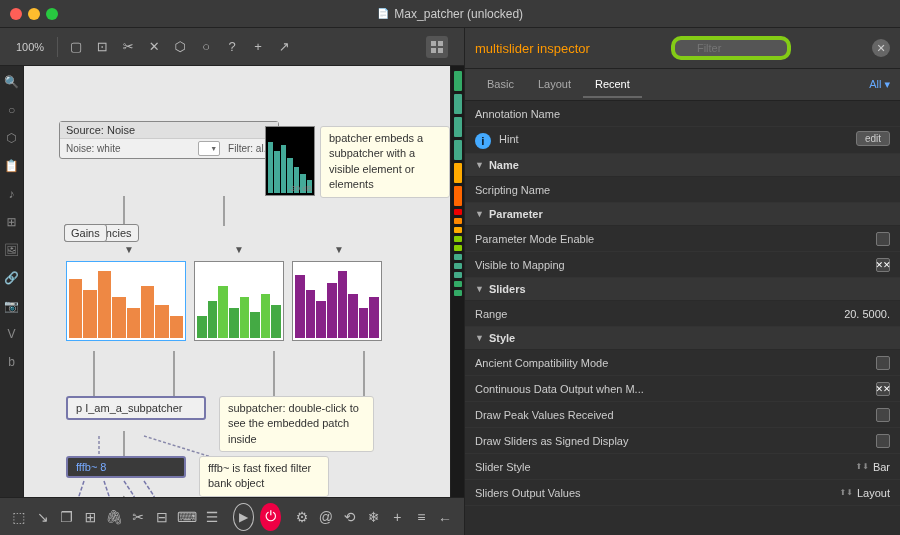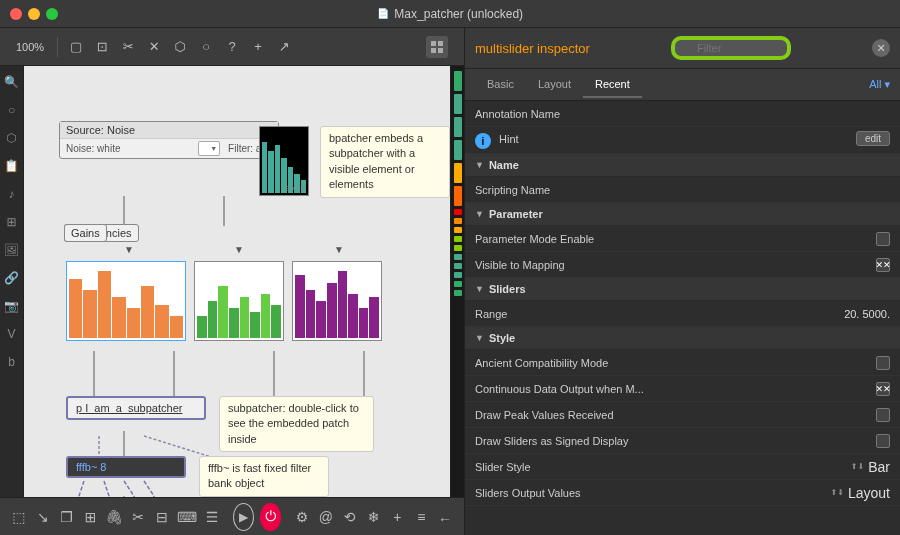--- a/index.html
+++ b/index.html
@@ -235,21 +235,20 @@
 
     
     .subpatcher-box {
       position: absolute;
       background: #f0f0f0;
       border: 2px solid #77a;
       border-radius: 3px;
       font-size: 11px;
       color: #333;
       padding: 3px 8px;
-      text-decoration: underline;
     }
 
     
     .fffb-box {
       position: absolute;
       background: #3a3a3a;
       border: 2px solid #77a;
       border-radius: 3px;
       font-size: 11px;
       color: #7af;
@@ -478,21 +477,21 @@
       padding: 1px 8px;
       font-size: 10px;
       color: #ccc;
       cursor: pointer;
     }
 
     
     .insp-dropdown {
       background: none;
       border: none;
-      font-size: 14px;
+      font-size: 11px;
       color: #ddd;
       cursor: pointer;
       display: flex;
       align-items: center;
       gap: 4px;
     }
     .insp-dropdown::before {
       content: '⬆⬇';
       font-size: 8px;
       color: #888;
@@ -655,21 +654,21 @@
             </div>
             <div class="source-box-row">
               <span style="font-size:10px;color:#555;">Noise: white</span>
               <span style="margin-left:auto;">
                 <span class="mini-dropdown">&nbsp;</span>
               </span>
               <span style="font-size:10px;color:#555;margin-left:4px;">Filter: al...</span>
             </div>
           </div>
 
-          <div class="spectrum-display" style="top:60px; left:235px;">
+          <div class="spectrum-display" style="top:60px; left:241px;">
             <div class="spectrum-bar-container">
               <div class="spectrum-bar" style="height:80%;"></div>
               <div class="spectrum-bar" style="height:65%;"></div>
               <div class="spectrum-bar" style="height:75%;"></div>
               <div class="spectrum-bar" style="height:55%;"></div>
               <div class="spectrum-bar" style="height:40%;"></div>
               <div class="spectrum-bar" style="height:30%;"></div>
               <div class="spectrum-bar" style="height:20%;"></div>
             </div>
             <div class="spectrum-db-label">-20 dB</div>

